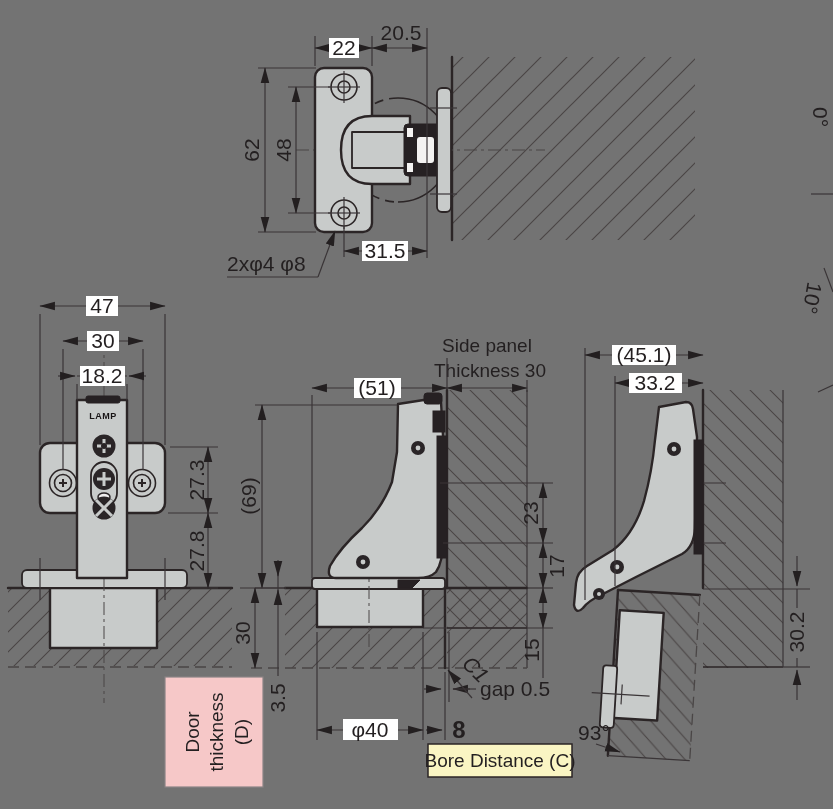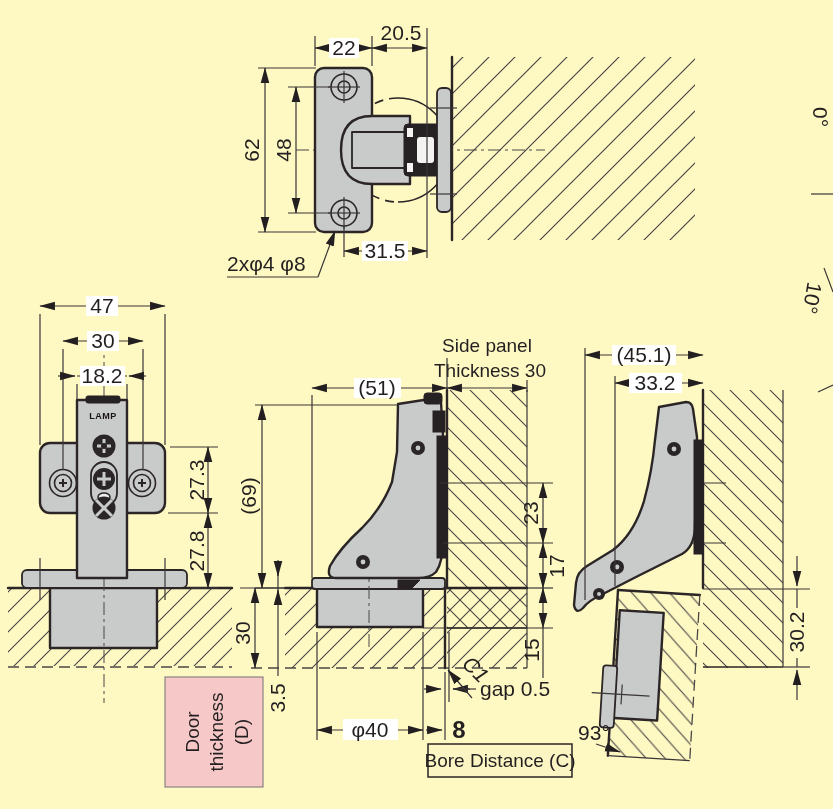--- a/index.html
+++ b/index.html
@@ -1,16 +1,16 @@
 <!DOCTYPE html>
 <html><head>
 <meta charset="utf-8">
 <style>
   html,body{margin:0;padding:0;background:#ffffff;}
-  #stage{width:833px;height:809px;position:relative;background:#fef9c3;overflow:hidden;}
+  #stage{width:833px;height:809px;position:relative;background:#737373;overflow:hidden;}
   svg{display:block;}
   .dim{font-family:"Liberation Sans",sans-serif;font-size:21px;fill:#231f20;}
   .dimsm{font-family:"Liberation Sans",sans-serif;font-size:19px;fill:#231f20;}
   .dimbold{font-family:"Liberation Sans",sans-serif;font-size:24px;font-weight:bold;fill:#231f20;}
   .logo{font-family:"Liberation Sans",sans-serif;font-size:9px;font-weight:bold;fill:#181415;letter-spacing:.5px;}
   .metal{fill:#c8cbca;stroke:#2b2526;stroke-width:2.4;stroke-linejoin:round;}
   .metal-thin{fill:#c8cbca;stroke:#2b2526;stroke-width:1.8;stroke-linejoin:round;}
   .blackpart{fill:#262123;stroke:#262123;stroke-width:1;}
   .thin{stroke:#3a3537;stroke-width:1.2;fill:none;}
   .thick{stroke:#2b2526;stroke-width:2.4;fill:none;stroke-linecap:round;}

